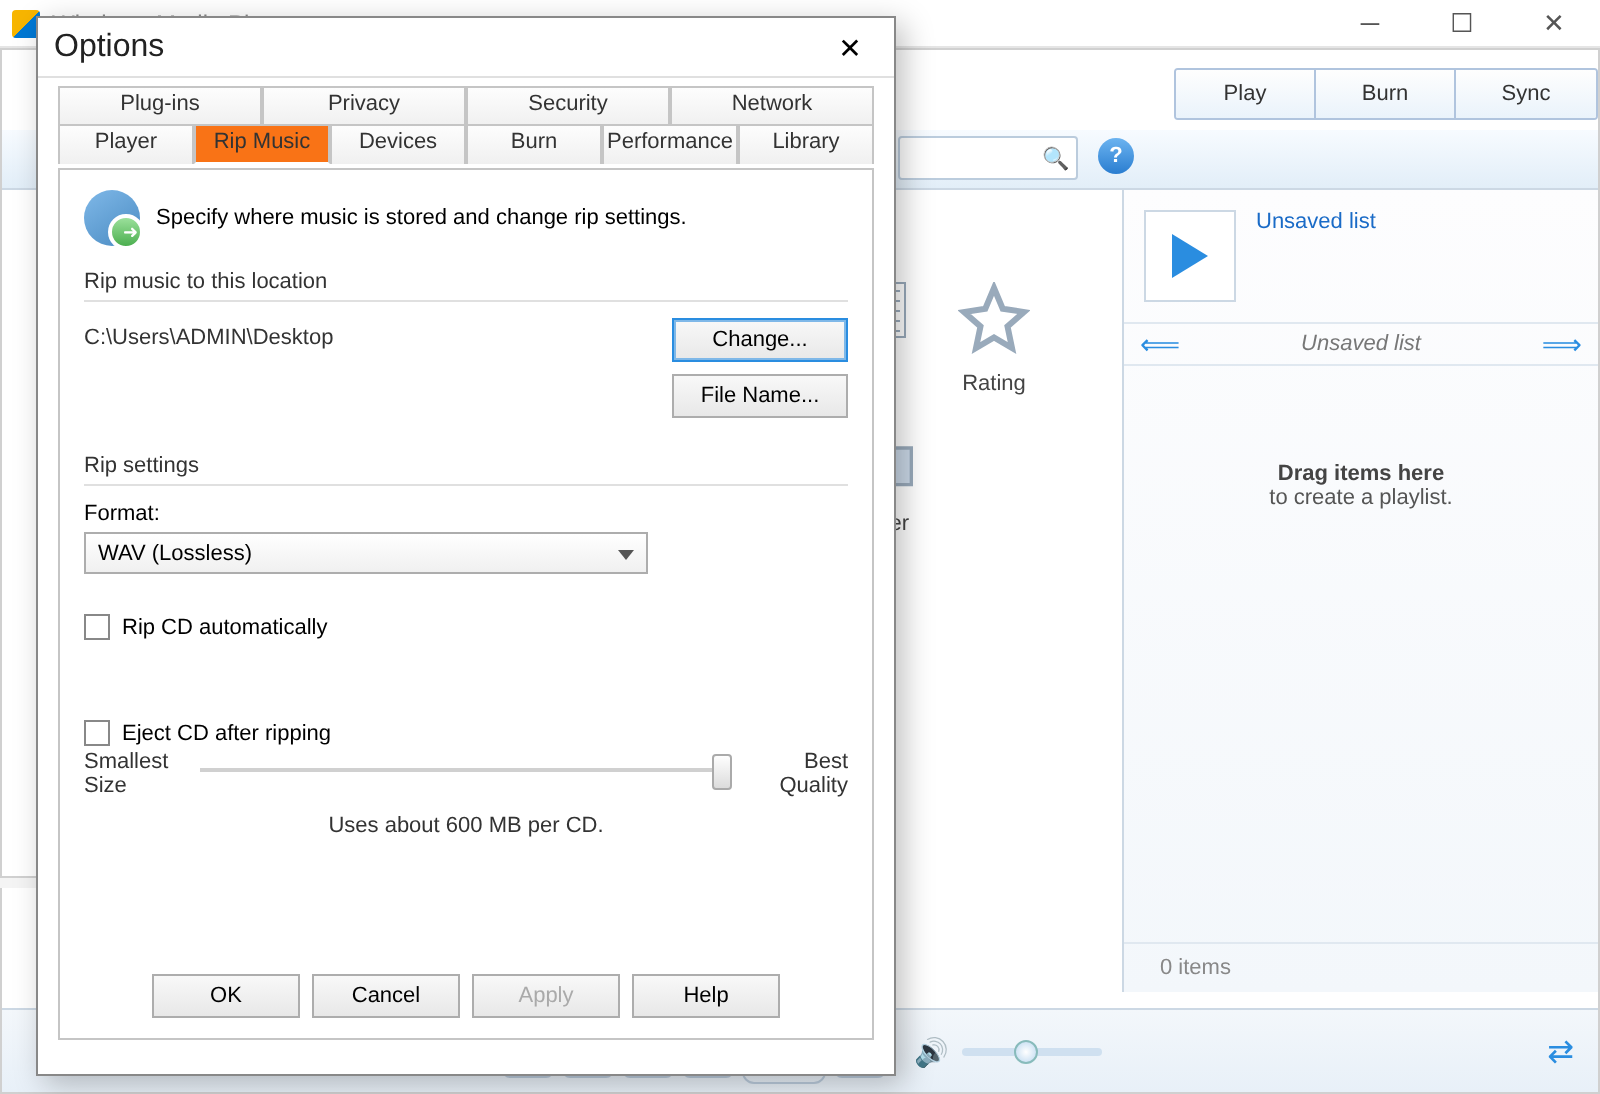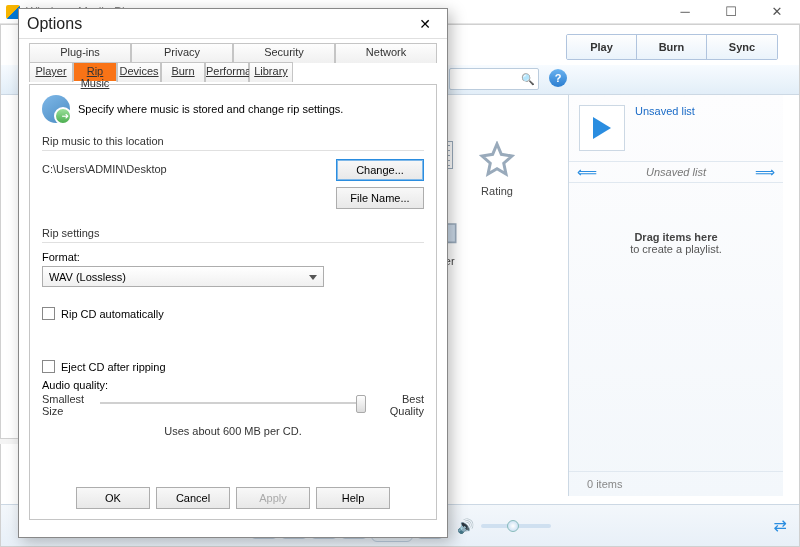--- a/index.html
+++ b/index.html
@@ -7,21 +7,21 @@
 
   
   .main-titlebar { position: absolute; top: 0; left: 0; right: 0; height: 24px; background: #fff; display: flex; align-items: center; border-bottom: 1px solid #e5e5e5;}
   .main-title-icon { width: 14px; height: 14px; margin-left: 6px; background: linear-gradient(135deg,#f7b500,#f7b500 50%,#0078d4 50%); border-radius: 2px;}
   .main-title-text { margin-left: 6px; color: #888; font-size: 12px; }
   .win-ctrls { margin-left: auto; display: flex; }
   .win-btn { width: 46px; height: 22px; display: flex; align-items: center; justify-content: center; color:#555; font-size:13px; cursor:pointer;}
 
   
   .bg-window { position: absolute; top: 24px; left: 0; right: 0; bottom: 0; background: #fff; border:1px solid #d0d0d0;}
-  .bg-tabs-row { position:absolute; top:9px; right:21px; display:flex; gap:0; border:1px solid #b0c4de; border-radius:2px; overflow:hidden;font-weight:bold;}
+  .bg-tabs-row { position:absolute; top:9px; right:0; display:flex; gap:0; border:1px solid #b0c4de; border-radius:2px; overflow:hidden;}
   .bg-tab { width:70px; height:24px; display:flex; align-items:center; justify-content:center; background:linear-gradient(#fefefe,#eaf3fb); border-right:1px solid #b0c4de; cursor:pointer; color:#333;}
   .bg-tab:last-child{border-right:none;}
   .bg-toolbar { position:absolute; top:40px; left:0; right:0; height:30px; background:linear-gradient(#f7fbff,#e2eef8); border-bottom:1px solid #ccd8e4;}
   .search-group{ position:absolute; right:260px; top:3px; display:flex; align-items:center;}
   .search-box{ width:90px; height:22px; border:1px solid #bcd; border-radius:2px; background:#fff;}
   .search-btn{ width:22px; height:22px; display:flex; align-items:center; justify-content:center; margin-left:-22px; cursor:pointer; color:#2a5db0;}
   .help-btn{ position:absolute; right:232px; top:4px; width:18px; height:18px; border-radius:50%; background:linear-gradient(#6bb3f0,#2a7dd0); color:#fff; display:flex; align-items:center; justify-content:center; font-weight:bold; font-size:11px; cursor:pointer;}
   .savelist-area{ position:absolute; right:8px; top:3px; display:flex; align-items:center; gap:6px;}
   .disk-ico{ width:14px; height:14px; background:linear-gradient(#6a5acd,#483d8b); border-radius:1px; position:relative;}
   .disk-ico::after{content:""; position:absolute; top:1px; left:3px; width:8px; height:5px; background:#eee;}
@@ -31,21 +31,21 @@
   .optbox::after{content:""; position:absolute; right:1px; top:4px; border-left:3px solid transparent; border-right:3px solid transparent; border-top:4px solid #555;}
   .optbox::before{content:"✔"; position:absolute; left:1px; top:-2px; font-size:9px; color:#2a7dd0;}
 
   .content-area{ position:absolute; top:70px; left:0; right:0; bottom:0;}
   .icon-item{ position:absolute; display:flex; flex-direction:column; align-items:center; gap:6px; color:#444;}
   .star-ico svg{width:36px; height:36px; fill:none; stroke:#9ab; stroke-width:2;}
   .folder-ico svg{width:40px; height:36px; fill:#cbd9e8; stroke:#9ab;}
   .grid-ico{ width:34px; height:28px; background:linear-gradient(#fff,#fff); border:1px solid #9ab; position:relative;}
   .grid-ico::before{content:""; position:absolute; inset:2px; background:repeating-linear-gradient(90deg,#9ab 0 1px,transparent 1px 5px),repeating-linear-gradient(0deg,#9ab 0 1px,transparent 1px 5px);}
 
-  .playlist-pane{ position:absolute; top:0; right:16px; width:215px; bottom:50px; background:linear-gradient(#fdfdfe,#f3f7fb); border-left:1px solid #ccd8e4;}
+  .playlist-pane{ position:absolute; top:0; right:0; width:238px; bottom:50px; background:linear-gradient(#fdfdfe,#f3f7fb); border-left:1px solid #ccd8e4;}
   .playlist-head{ padding:10px; display:flex; align-items:flex-start; gap:10px;}
   .play-thumb{ width:46px; height:46px; border:1px solid #ccd8e4; background:#fff; display:flex; align-items:center; justify-content:center;}
   .play-triangle{ width:0; height:0; border-left:18px solid #2a8de0; border-top:11px solid transparent; border-bottom:11px solid transparent;}
   .unsaved-link{ color:#1a6bc7; cursor:pointer;}
   .playlist-nav{ height:22px; display:flex; align-items:center; justify-content:space-between; padding:0 8px; color:#5a7; border-top:1px solid #e0e8f0; border-bottom:1px solid #e0e8f0;}
   .nav-arrow{ color:#2a8de0; cursor:pointer; font-size:14px;}
   .playlist-title{ color:#777; font-style:italic;}
   .playlist-body{ flex:1; display:flex; align-items:center; justify-content:center; height:120px; flex-direction:column; text-align:right; color:#555;}
   .drag-here{ font-weight:600; color:#444;}
   .items-count{ position:absolute; left:18px; bottom:6px; color:#888;}
@@ -63,21 +63,21 @@
   .dlg{ position:absolute; top:8px; left:18px; width:430px; height:530px; background:#fff; border:1px solid #888; box-shadow:4px 4px 14px rgba(0,0,0,.25);}
   .dlg-titlebar{ height:30px; display:flex; align-items:center; padding:0 8px; border-bottom:1px solid #e0e0e0;}
   .dlg-title{ font-size:16px; color:#222;}
   .dlg-close{ margin-left:auto; width:28px; height:22px; display:flex; align-items:center; justify-content:center; cursor:pointer; font-size:14px;}
   .dlg-body{ padding:4px 10px 10px;}
 
   .tabs{ position:relative; height:42px;}
   .tab-row{ display:flex;}
   .tab{ height:20px; padding:2px 0 0; text-align:center; border:1px solid #c5c5c5; border-bottom:none; background:linear-gradient(#fdfdfd,#f0f0f0); cursor:pointer; font-size:11px; color:#333; position:relative;}
   .tab-row.row1 .tab{ width:102px;}
-  .tab-row.row2 .tab{ width:44px;text-decoration:underline;}
+  .tab-row.row2 .tab{ width:68px;}
   .tab-row.row2{ margin-top:-1px;}
   .tab.active{ background:#f97316; z-index:2; border-bottom:1px solid #fff; margin-bottom:-1px;}
   .tab-content{ border:1px solid #c5c5c5; padding:10px 12px 12px; margin-top:-1px; height:436px; position:relative;}
 
   .spec-row{ display:flex; align-items:center; gap:8px; margin-bottom:12px;}
   .spec-ico{ width:28px; height:28px; border-radius:50%; background:linear-gradient(145deg,#7fb8e8,#4a8bc2); position:relative;}
   .spec-ico::after{content:""; position:absolute; right:-2px; bottom:-2px; width:14px; height:14px; border-radius:50%; background:linear-gradient(#9be09b,#4caf50); border:2px solid #fff;}
   .spec-arrow{ position:absolute; right:1px; bottom:2px; color:#fff; font-size:9px; z-index:1;}
 
   .group-lbl{ color:#333; margin-top:6px;}
@@ -245,21 +245,20 @@
       <div class="chk-row">
         <div class="chk"></div>
         <span>Rip CD automatically</span>
       </div>
 
       <div class="chk-row" style="margin-top:40px">
         <div class="chk"></div>
         <span>Eject CD after ripping</span>
       </div>
 
-      <div class="aq-lbl">Audio quality:</div>
       <div class="slider-row">
         <div class="slider-end" style="white-space:pre-line">Smallest
 Size</div>
         <div class="slider-track">
           <div class="slider-line"></div>
           <div class="slider-thumb"></div>
         </div>
         <div class="slider-end right" style="white-space:pre-line">Best
 Quality</div>
       </div>

